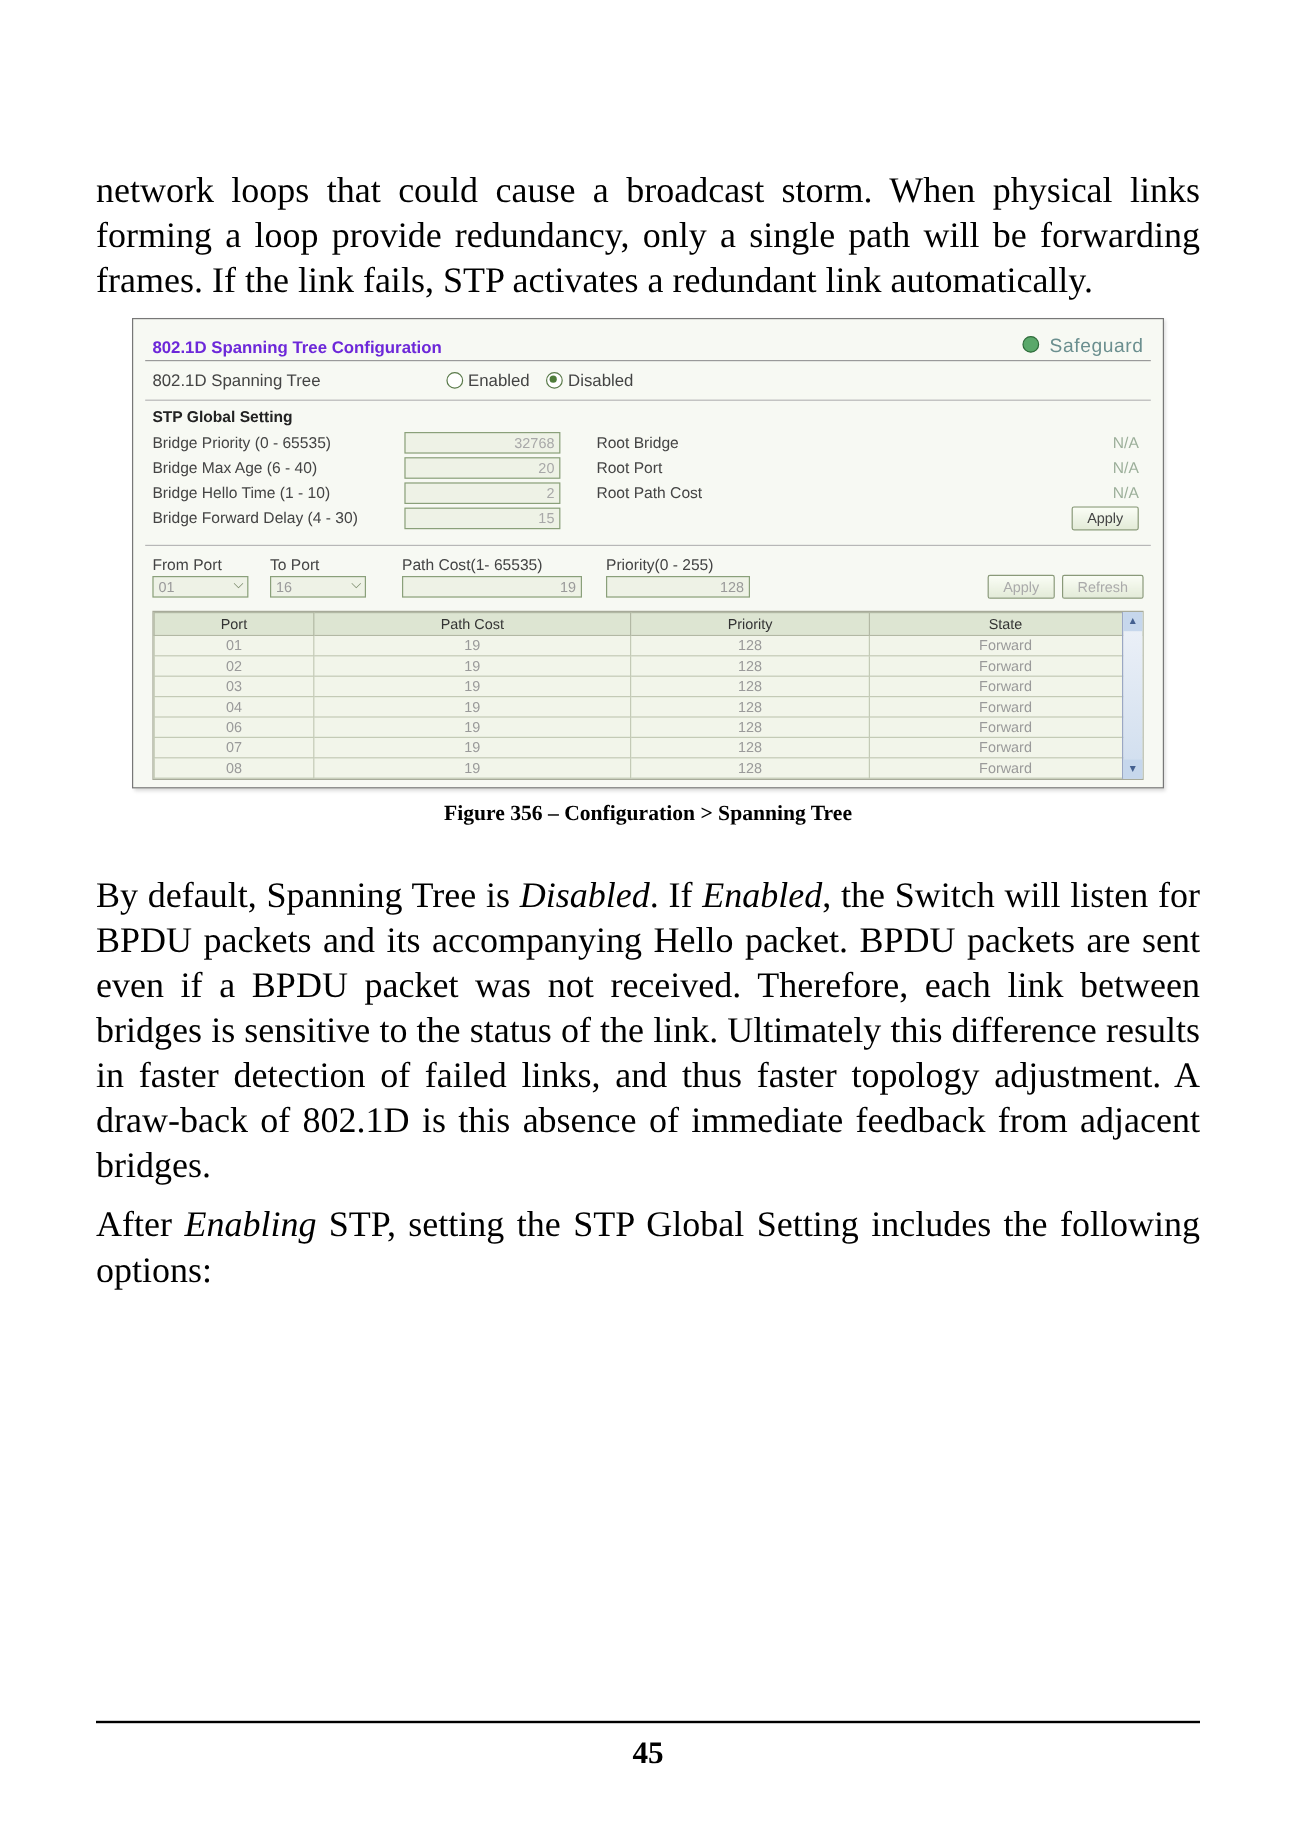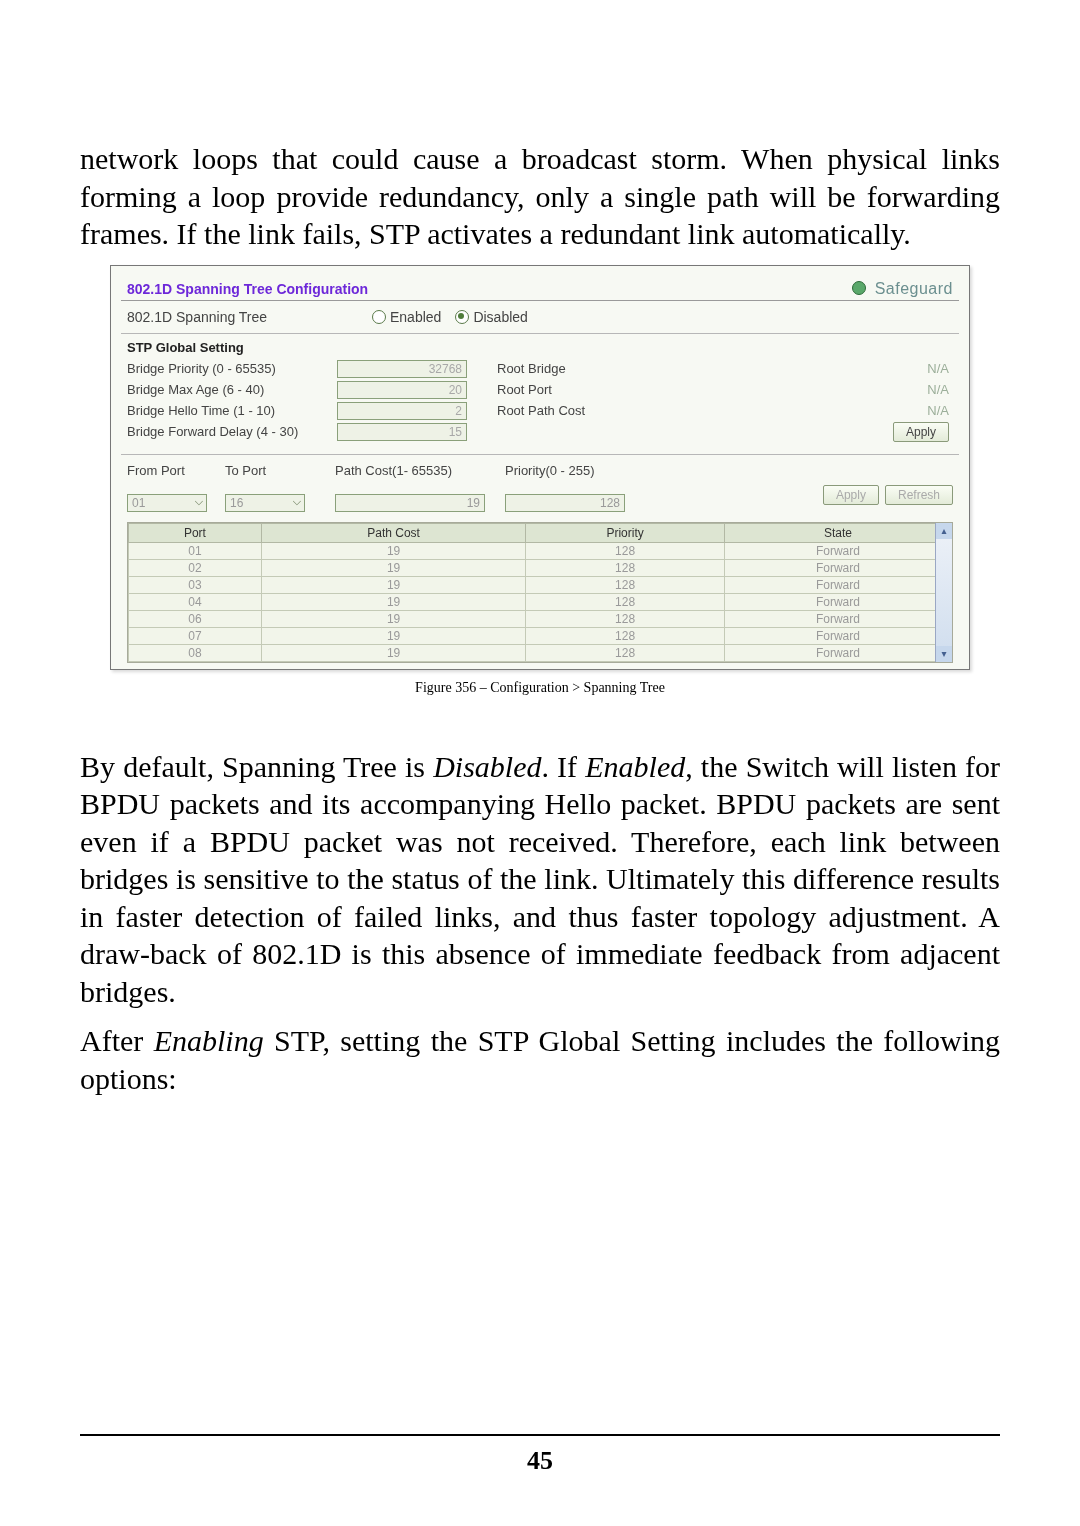--- a/index.html
+++ b/index.html
@@ -144,21 +144,21 @@
   .hr { border-top: 1px solid #b7b7b7; margin: 4px 0; }
 
   .range-row {
     display: flex;
     align-items: center;
     padding: 4px 6px;
     font-size: 13px;
     color: #444;
   }
   .range-row .col { display: flex; flex-direction: column; }
-  .range-row .col .hdr { font-size: 13px; margin-bottom: 16px; }
+  .range-row .col .hdr { font-size: 13px; margin-bottom: 2px; }
   .sel {
     width: 70px;
     border: 1px solid #8aa07a;
     background: #eef2e6;
     color: #9a9a9a;
     text-align: left;
     padding: 1px 4px;
     font-size: 12px;
     position: relative;
   }
@@ -219,23 +219,23 @@
     text-align: center;
     font-size: 10px;
     color: #44608f;
     line-height: 16px;
   }
   .scroll-arrow.top { top: 0; }
   .scroll-arrow.bot { bottom: 0; }
 
   .caption {
     text-align: center;
-    font-weight: normal;
-    font-size: 14px;
-    margin: 8px 0 52px 0;
+    font-weight: bold;
+    font-size: 18px;
+    margin: 8px 0 40px 0;
     font-family: "Times New Roman", Times, serif;
   }
 
   .footer-line {
     position: absolute;
     left: 80px; right: 80px;
     bottom: 90px;
     border-top: 2px solid #000;
   }
   .page-num {

